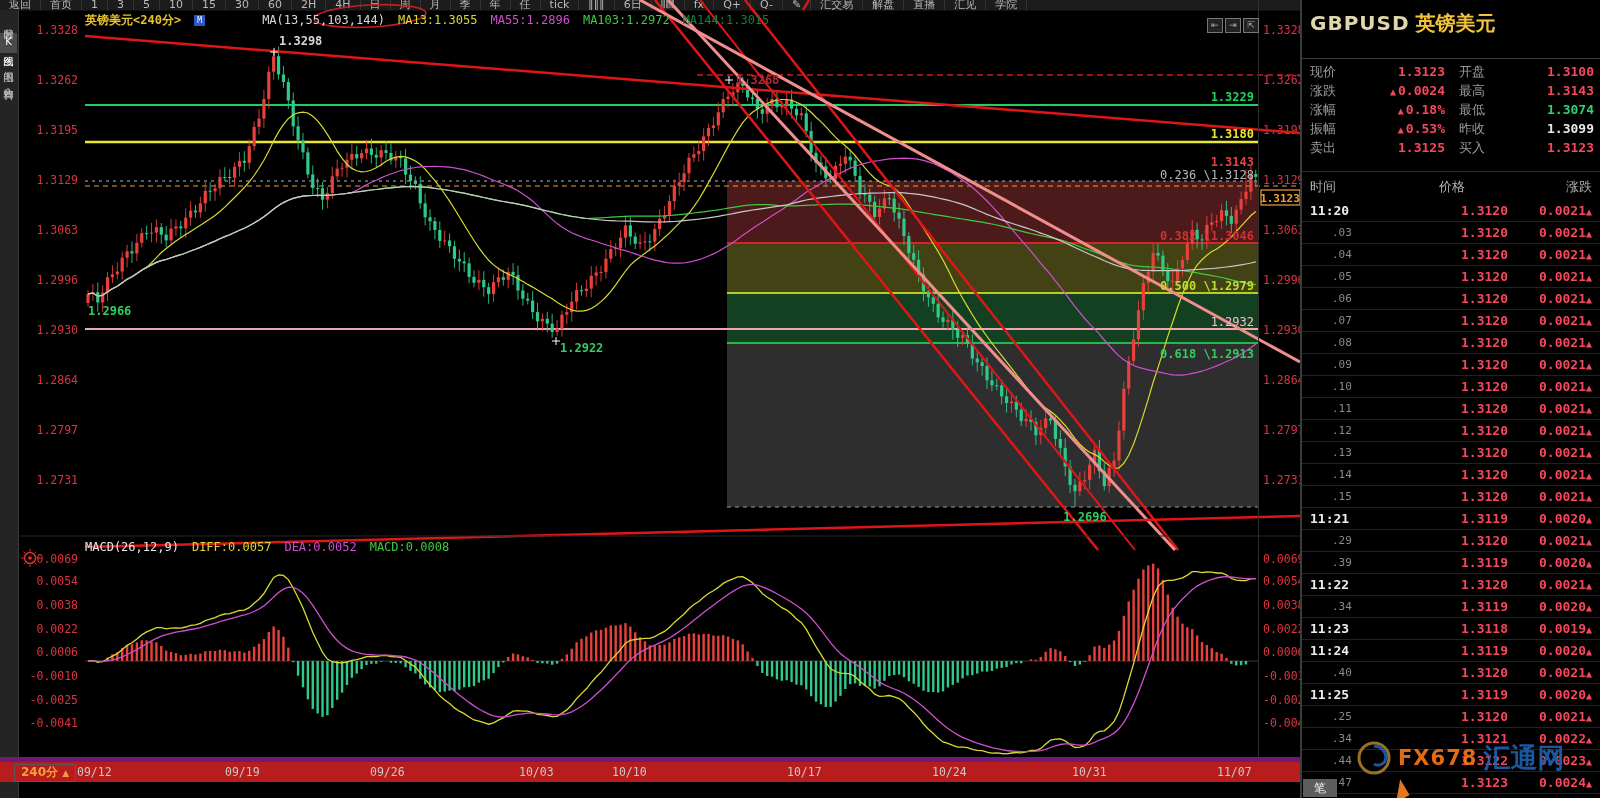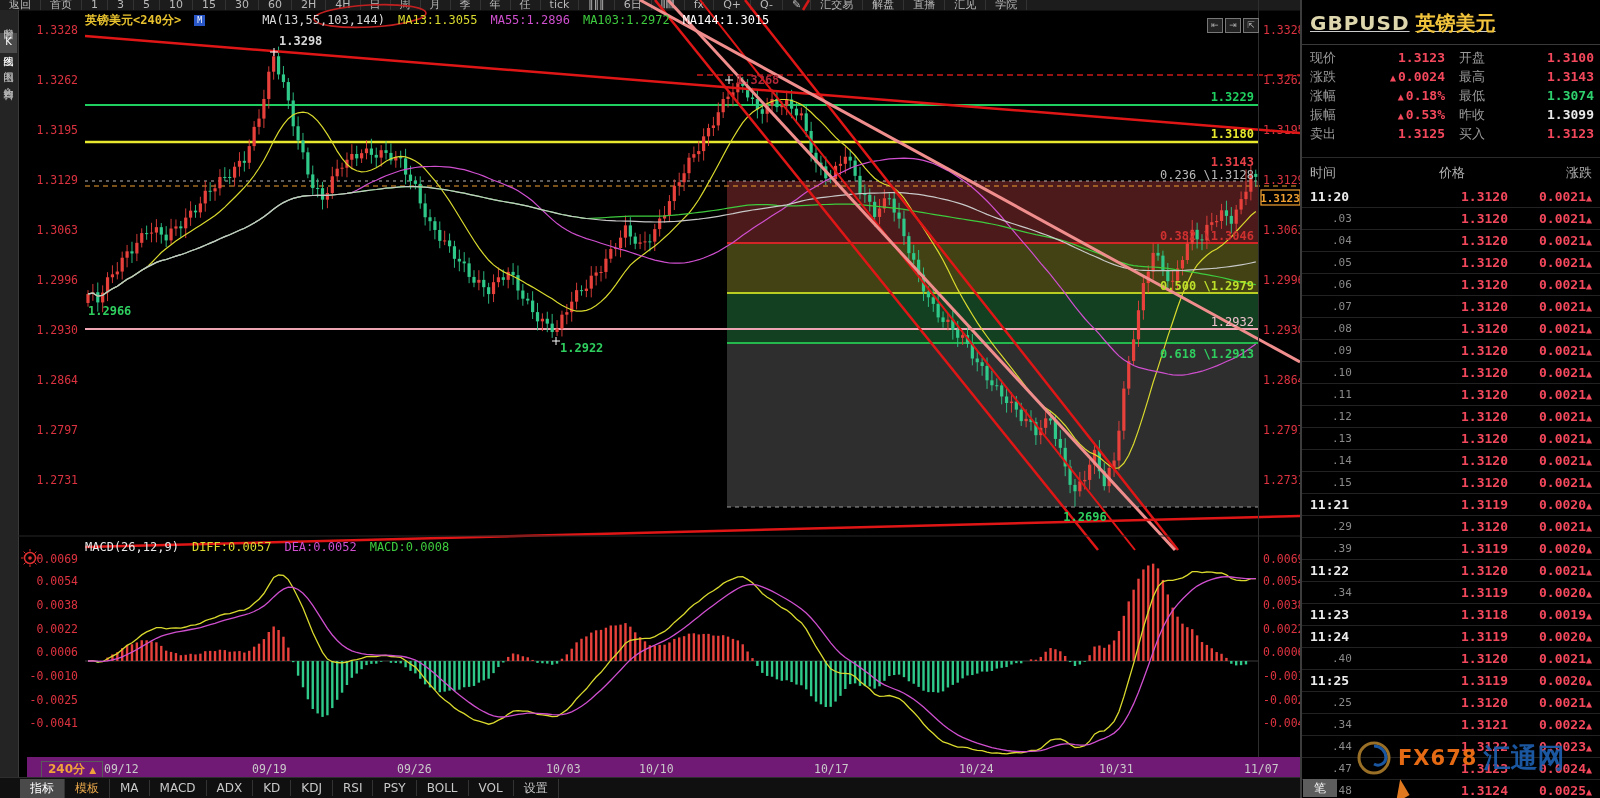--- a/index.html
+++ b/index.html
@@ -20,56 +20,56 @@
         margin:7px 0 0 0;padding:3px 2px;width:13px;line-height:13px;letter-spacing:1px;}
   .stab.act{background:#4a4a4a;color:#fff;}
 
   
   .chead{position:absolute;left:85px;top:12px;height:16px;white-space:nowrap;font-size:12px;z-index:6;}
   .chead span{margin-right:13px;}
   .h-inst{color:#e8c22e;font-weight:bold;}
   .h-ico{display:inline-block;width:11px;height:11px;background:#2a57c8;color:#fff;font-size:8px;
          line-height:11px;text-align:center;vertical-align:middle;margin-right:2px;}
   .h-ma{color:#d8d8d8;padding-left:44px;} .h-ma13{color:#d9d92e;} .h-ma55{color:#cf4fcf;}
-  .h-ma103{color:#3ecb3e;} .h-ma144{color:#ffffff;}
+  .h-ma103{color:#3ecb3e;} .h-ma144{color:#15803d;}
 
   
   .ptools{position:absolute;left:1205px;top:13px;z-index:7;}
   .ptools .pt{display:inline-block;width:14px;height:13px;border:1px solid #777;background:#222;
      color:#aaa;font-size:9px;line-height:13px;text-align:center;margin-left:2px;}
 
   #chart{position:absolute;left:18px;top:0;width:1282px;height:757px;z-index:5;}
 
   .macdhead{position:absolute;left:85px;top:540px;z-index:6;font-size:12px;white-space:nowrap;}
   .macdhead span{margin-right:13px;}
   .mh-t{color:#e8e8e8;} .mh-diff{color:#d9d92e;} .mh-dea{color:#cf4fcf;} .mh-macd{color:#3ecb3e;}
 
   
-  .xaxis{position:absolute;left:0;top:757px;width:1300px;height:20px;border-top:2px solid #701a75;background:#701a75;margin-left:27px;}
+  .xaxis{position:absolute;left:0;top:757px;width:1300px;height:20px;border-top:5px solid #701a75;background:#b91c1c;}
   .pbadge{position:absolute;left:14px;top:2px;border:1px solid #5a5a5a;color:#f0a23a;font-weight:bold;
           font-size:12px;padding:0 6px;line-height:15px;}
   .pbadge .tri{font-size:9px;}
   .dlab{position:absolute;top:3px;font-size:11.5px;color:#c9c9c9;}
 
   
   .indbar{position:absolute;left:0;top:777px;width:1300px;height:21px;background:#101010;
           border-top:1px solid #2e2e2e;display:flex;align-items:center;padding-left:20px;box-sizing:border-box;}
   .ind{font-size:12px;color:#c9c9c9;padding:1px 10px;border-right:1px solid #333;}
   .ind.act{background:#4a4a4a;color:#fff;}
   .ind.tpl{color:#e8a64a;}
   .pentab{position:absolute;left:1303px;top:779px;width:34px;height:18px;background:#5d5d5d;color:#f2f2f2;
           font-size:12px;text-align:center;line-height:18px;z-index:8;}
   .oblob{position:absolute;left:1392px;top:786px;width:0;height:0;z-index:21;
          border-left:14px solid transparent;border-right:10px solid transparent;border-bottom:12px solid #e07820;
          transform:rotate(100deg);}
 
   
   .rpanel{position:absolute;left:1300px;top:0px;width:300px;height:798px;background:#000;
           border-left:2px solid #3c3c3c;box-sizing:border-box;}
-  .qtitle{padding:10px 0 7px 8px;border-bottom:1px solid #3a3a3a;text-decoration:underline;}
+  .qtitle{padding:10px 0 21px 8px;border-bottom:1px solid #3a3a3a;}
   .q-sym{font-size:20px;font-weight:bold;color:#ded6ad;letter-spacing:1px;}
   .q-name{font-size:20px;font-weight:bold;color:#f2c43c;margin-left:6px;}
   .qgrid{padding:3px 6px 14px 8px;border-bottom:1px solid #2a2a2a;}
   .qrow{display:flex;height:19px;align-items:center;font-size:13px;}
   .qlab{width:52px;color:#9a9a9a;}
   .qval{flex:1;text-align:right;font-weight:bold;}
   .qval.u{color:#f4485c;} .qval.d{color:#2fd06e;} .qval.f{color:#e8e8e8;}
   .qval .arr{font-size:10px;margin-right:2px;}
   .thead{display:flex;padding:6px 8px 4px 8px;font-size:13px;color:#b0b0b0;}
   .th-t{width:86px;} .th-p{flex:1;text-align:center;} .th-c{width:84px;text-align:right;}
@@ -932,34 +932,20 @@
       <span class="dlab mono" style="left: 225px;">09/19</span>
       <span class="dlab mono" style="left: 370px;">09/26</span>
       <span class="dlab mono" style="left: 519px;">10/03</span>
       <span class="dlab mono" style="left: 612px;">10/10</span>
       <span class="dlab mono" style="left: 787px;">10/17</span>
       <span class="dlab mono" style="left: 932px;">10/24</span>
       <span class="dlab mono" style="left: 1072px;">10/31</span>
       <span class="dlab mono" style="left: 1217px;">11/07</span>
     </div>
 
-  <div class="indbar">
-      <span class="ind act">指标</span>
-      <span class="ind tpl">模板</span>
-      <span class="ind">MA</span>
-      <span class="ind">MACD</span>
-      <span class="ind">ADX</span>
-      <span class="ind">KD</span>
-      <span class="ind">KDJ</span>
-      <span class="ind">RSI</span>
-      <span class="ind">PSY</span>
-      <span class="ind">BOLL</span>
-      <span class="ind">VOL</span>
-      <span class="ind">设置</span>
-    </div>
   <div class="pentab">笔</div>
   <div class="oblob"></div>
 
   <div class="rpanel">
     <div class="qtitle">
       <span class="q-sym">GBPUSD</span><span class="q-name">英镑美元</span>
     </div>
     <div class="qgrid mono">
         <div class="qrow">
           <span class="qlab">现价</span>

